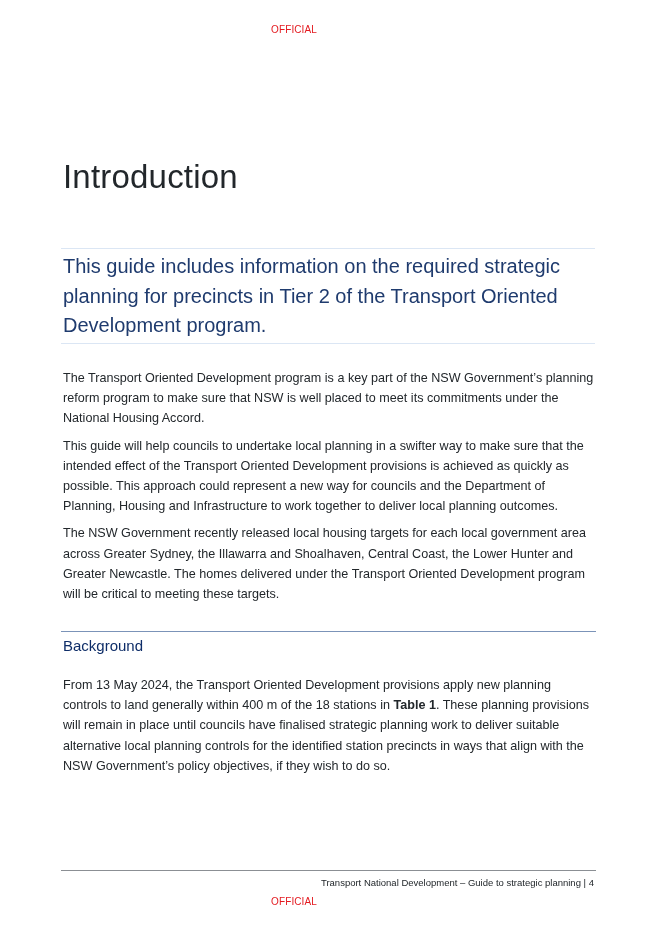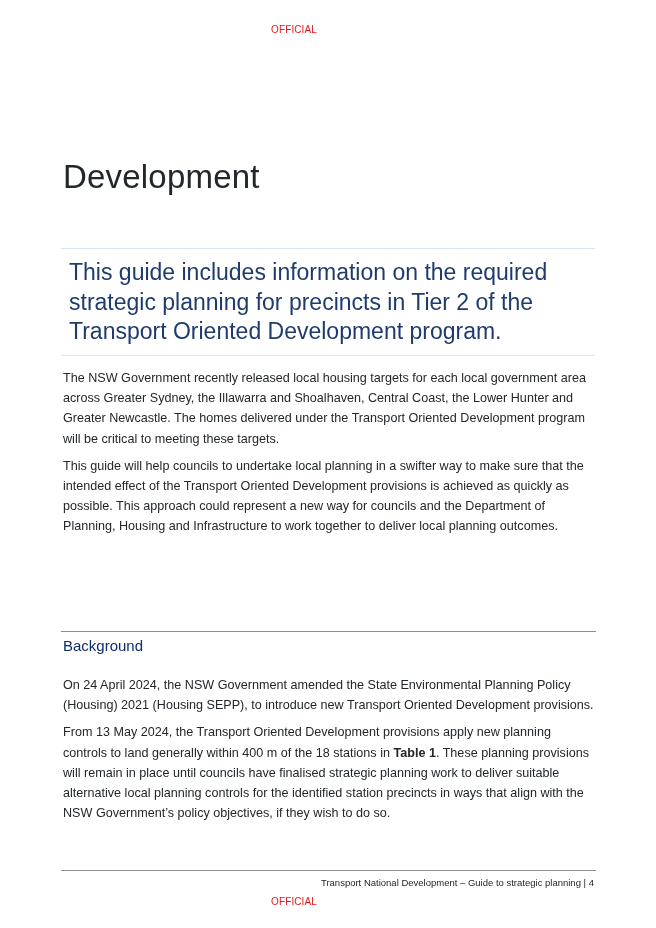--- a/index.html
+++ b/index.html
@@ -17,21 +17,21 @@
       position: absolute; left: 63px; top: 158px;
       font-size: 33px; color: #22272b; font-weight: normal; margin: 0;
       letter-spacing: 0.2px;
     }
     .callout {
       position: absolute; left: 61px; top: 248px; width: 534px;
       border-top: 1.5px solid #dbe6f4; border-bottom: 1.5px solid #dbe6f4;
       padding: 3px 0 2px 2px; box-sizing: border-box;
     }
     .callout p {
-      margin: 6px; font-size: 23px; line-height: 29.5px; color: #1f3b6e;
+      margin: 0; font-size: 20px; line-height: 29.5px; color: #1f3b6e;
     }
     .body-text {
       position: absolute; left: 63px; width: 535px;
       font-size: 12.6px; line-height: 20.2px; color: #22272b;
     }
     .body-text p { margin: 0 0 7px 0; }
     .intro-body { top: 368px; }
     .section-rule {
       position: absolute; left: 61px; top: 631px; width: 535px; height: 0;
       border-top: 1.5px solid #7b93b8;
@@ -48,36 +48,36 @@
     .footer-text {
       position: absolute; right: 62px; top: 877px; font-size: 9.5px; color: #22272b;
     }
     b { font-weight: bold; margin-top: 44px; }
   </style>
 </head>
 <body>
 
 <div class="official top">OFFICIAL</div>
 
-<h1 class="h1">Development</h1>
+<h1 class="h1">Introduction</h1>
 
 <div class="callout">
   <p>This guide includes information on the required strategic planning for precincts in Tier 2 of the Transport Oriented Development program.</p>
 </div>
 
 <div class="body-text intro-body">
+  <p>The Transport Oriented Development program is a key part of the NSW Government’s planning reform program to make sure that NSW is well placed to meet its commitments under the National Housing Accord.</p>
+  <p>This guide will help councils to undertake local planning in a swifter way to make sure that the intended effect of the Transport Oriented Development provisions is achieved as quickly as possible. This approach could represent a new way for councils and the Department of Planning, Housing and Infrastructure to work together to deliver local planning outcomes.</p>
   <p>The NSW Government recently released local housing targets for each local government area across Greater Sydney, the Illawarra and Shoalhaven, Central Coast, the Lower Hunter and Greater Newcastle. The homes delivered under the Transport Oriented Development program will be critical to meeting these targets.</p>
-  <p>This guide will help councils to undertake local planning in a swifter way to make sure that the intended effect of the Transport Oriented Development provisions is achieved as quickly as possible. This approach could represent a new way for councils and the Department of Planning, Housing and Infrastructure to work together to deliver local planning outcomes.</p>
 </div>
 
 <div class="section-rule"></div>
 <h2 class="h2">Background</h2>
 
 <div class="body-text bg-body">
-  <p>On 24 April 2024, the NSW Government amended the State Environmental Planning Policy (Housing) 2021 (Housing SEPP), to introduce new Transport Oriented Development provisions.</p>
   <p><span>From 13 May 2024, the Transport Oriented Development provisions apply new planning controls to land generally within 400 m of the 18 stations in </span><b>Table 1</b><span>. These planning provisions will remain in place until councils have finalised strategic planning work to deliver suitable alternative local planning controls for the identified station precincts in ways that align with the NSW Government’s policy objectives, if they wish to do so.</span></p>
 </div>
 
 <div class="footer-rule"></div>
 <div class="footer-text">
   <span>Transport National Development – Guide to strategic planning</span>
   <span>|</span>
   <span>4</span>
 </div>
 

